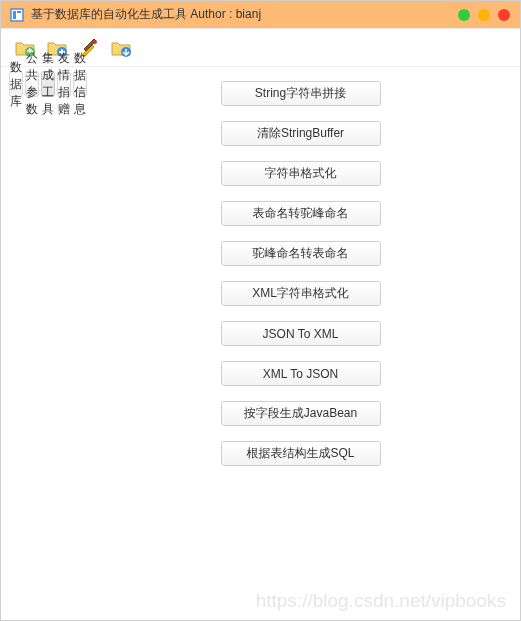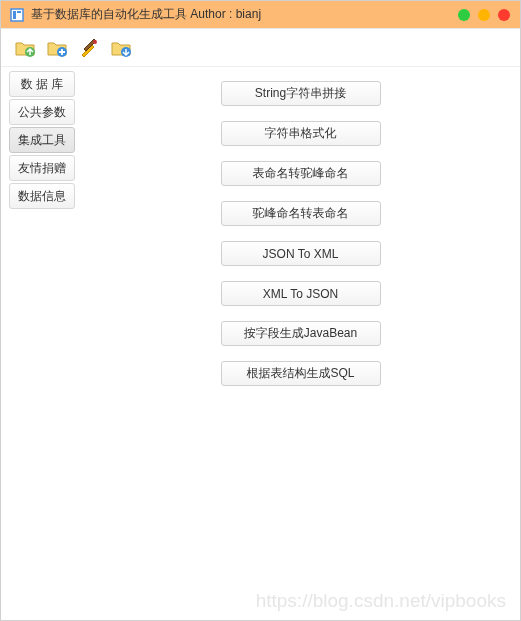--- a/index.html
+++ b/index.html
@@ -62,21 +62,21 @@
   }
   .content {
     flex: 1;
     display: flex;
     position: relative;
   }
   .sidebar {
     width: 80px;
     padding: 4px 6px 0 8px;
     display: flex;
-    flex-direction: column;
+    flex-direction: row;
     gap: 2px;
   }
   .sidebar-tab {
     height: 26px;
     border: 1px solid #d8d8d8;
     background: linear-gradient(#ffffff, #f2f2f2);
     border-radius: 3px;
     display: flex;
     align-items: center;
     justify-content: center;
@@ -186,27 +186,33 @@
       </div>
       <div class="sidebar-tab">
         <span>数据信息</span>
       </div>
     </div>
   <div class="main" id="main">
       <button class="action-btn">
         <span>String字符串拼接</span>
       </button>
       <button class="action-btn">
+        <span>清除StringBuffer</span>
+      </button>
+      <button class="action-btn">
         <span>字符串格式化</span>
       </button>
       <button class="action-btn">
         <span>表命名转驼峰命名</span>
       </button>
       <button class="action-btn">
         <span>驼峰命名转表命名</span>
+      </button>
+      <button class="action-btn">
+        <span>XML字符串格式化</span>
       </button>
       <button class="action-btn">
         <span>JSON To XML</span>
       </button>
       <button class="action-btn">
         <span>XML To JSON</span>
       </button>
       <button class="action-btn">
         <span>按字段生成JavaBean</span>
       </button>

